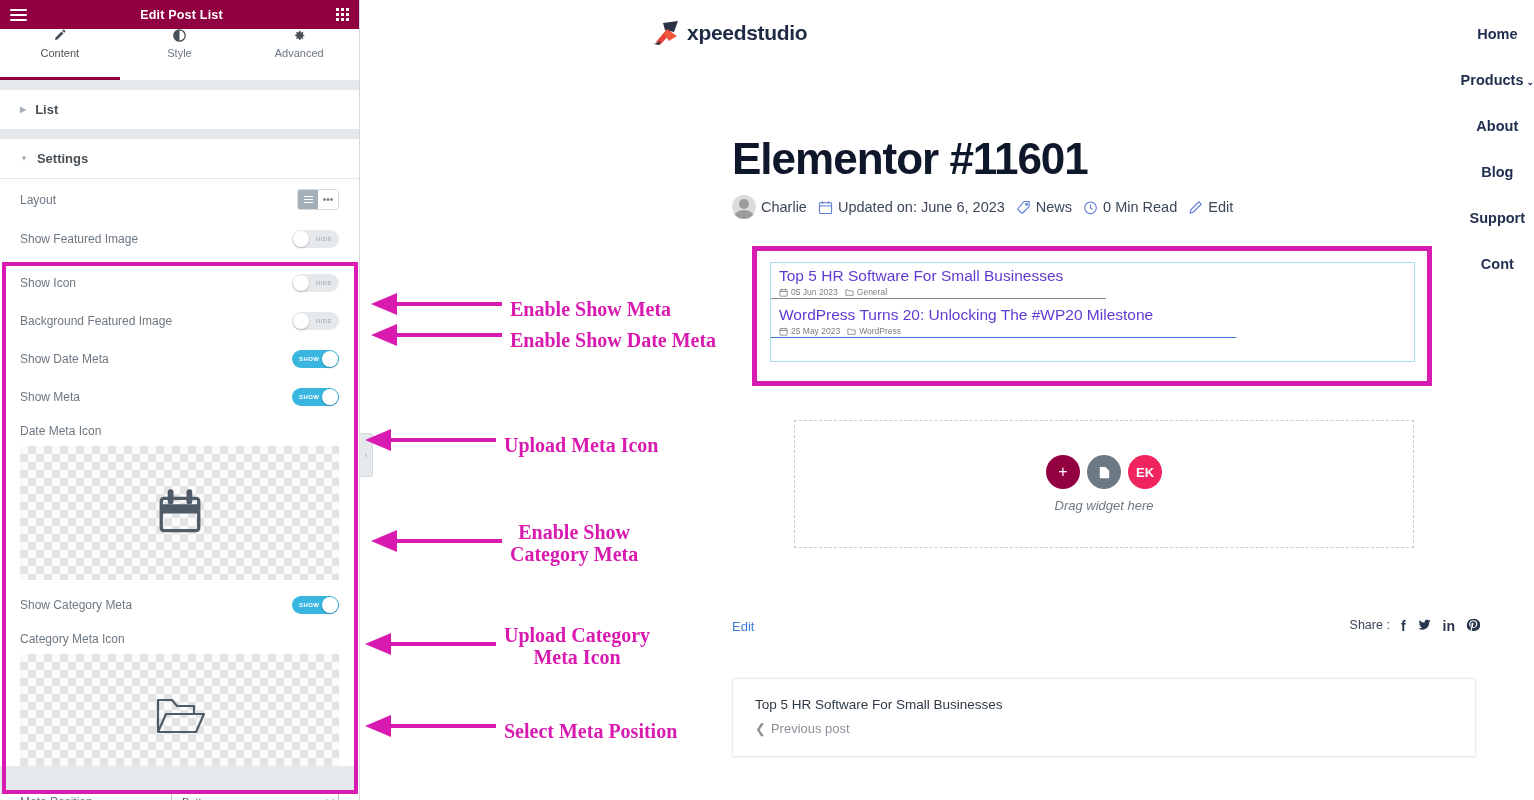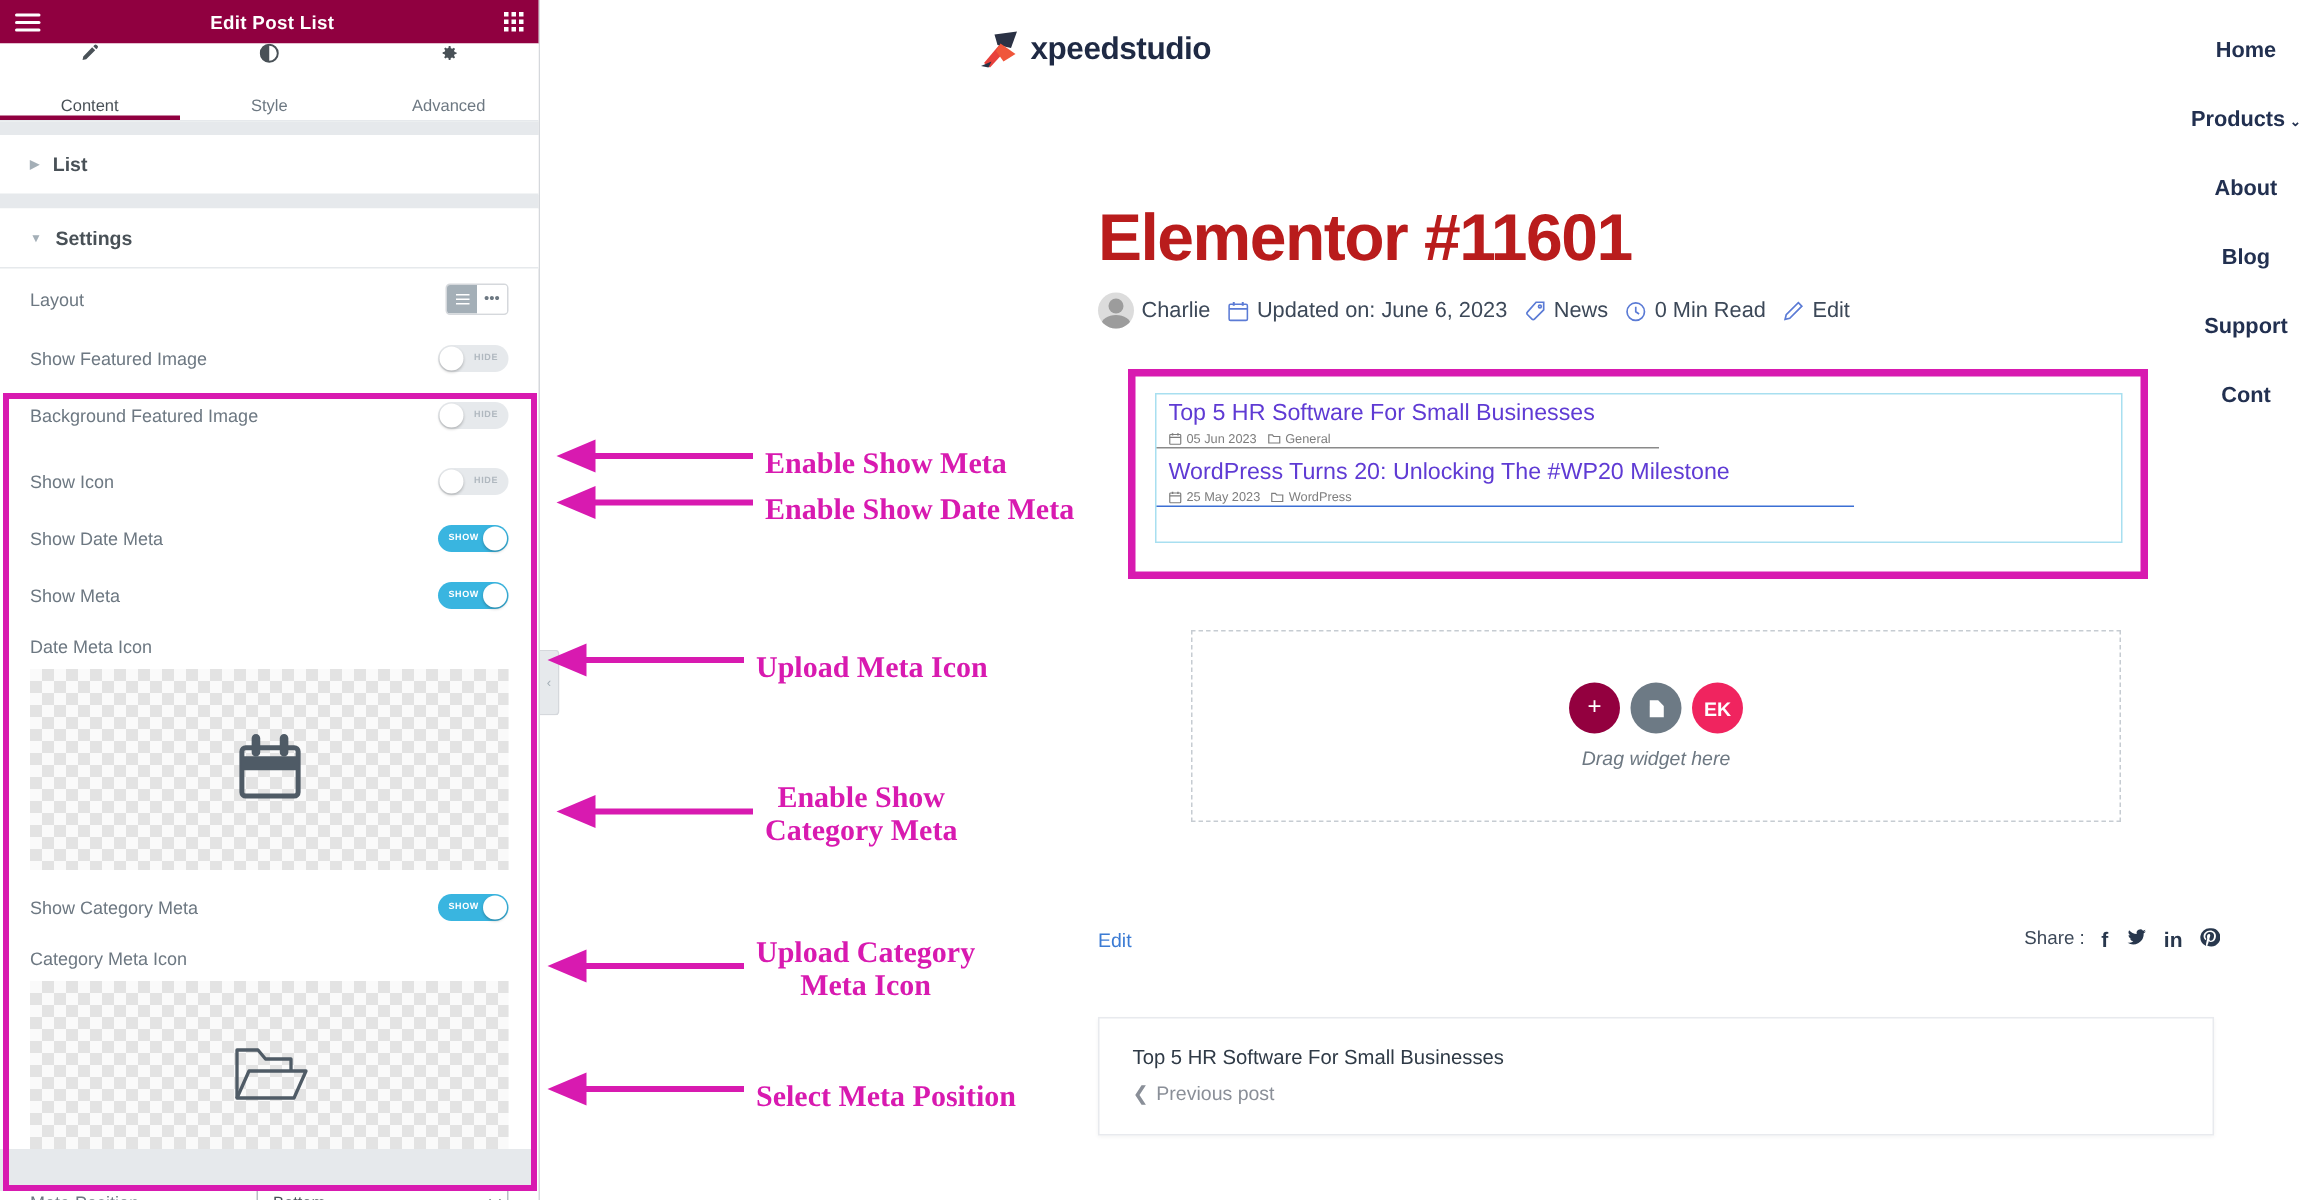--- a/index.html
+++ b/index.html
@@ -21,21 +21,21 @@
     padding: 0 10px;
   }
   #panel-title { font-size: 12.5px; font-weight: bold; letter-spacing: .2px; }
   .hamburger { width: 17px; }
   .hamburger span { display: block; height: 2px; background: #fff; margin: 3px 0; border-radius: 1px; }
   .grid-ico { display: grid; grid-template-columns: repeat(3,3px); grid-template-rows: repeat(3,3px); gap: 2px; }
   .grid-ico i { background: #fff; display: block; }
 
   #tabs { display: flex; height: 52px; border-bottom: 1px solid #e6e9ec; background: #fff; }
   .tab {
-    flex: 1; display: flex; flex-direction: column; align-items: center; justify-content: space-between;
+    flex: 1; display: flex; flex-direction: column; align-items: center; justify-content: flex-start;
     gap: 5px; font-size: 11px; color: #6d7882; cursor: pointer;
     border-bottom: 3px solid transparent; position: relative;
   }
   .tab.active { color: #495157; border-bottom-color: #900040; }
   .tab .tico { font-size: 14px; color: #495157; line-height: 1; }
 
   .accordion {
     height: 40px; display: flex; align-items: center; gap: 9px;
     padding: 0 20px; border-bottom: 1px solid #e6e9ec;
     color: #495157; font-size: 13px; font-weight: bold; cursor: pointer;
@@ -121,21 +121,21 @@
   #site-header { height: 71px; display: flex; align-items: center; padding: 0 0 0 0; }
   #logo { position: absolute; left: 280px; top: 20px; display: flex; align-items: center; gap: 4px; }
   .logo-mark { width: 30px; height: 26px; position: relative; }
   .logo-text { font-size: 21px; font-weight: bold; color: #1f2a44; letter-spacing: -.3px; }
   #nav { position: absolute; right: 0; top: 26px; display: flex; gap: 30px; align-items: center; padding-right: 0; flex-direction: column; }
   #nav a { font-size: 14.5px; color: #223050; text-decoration: none; font-weight: 600; white-space: nowrap; }
   .chev { font-size: 9px; margin-left: 3px; color: #223050; }
 
   #post-title {
     position: absolute; left: 359px; top: 134px;
-    font-size: 44px; font-weight: bold; color: #b91c1c; letter-spacing: -1px;
+    font-size: 44px; font-weight: bold; color: #0f172a; letter-spacing: -1px;
   }
   #post-meta { position: absolute; left: 359px; top: 195px; display: flex; align-items: center; gap: 11px; font-size: 14.5px; color: #3c4858; }
   #post-meta .mi { display: flex; align-items: center; gap: 5px; }
   .avatar { width: 24px; height: 24px; border-radius: 50%; background: #dcdcdc; position: relative; overflow: hidden; }
   .avatar::before { content: ""; position: absolute; left: 7px; top: 4px; width: 10px; height: 10px; border-radius: 50%; background: #9c9c9c; }
   .avatar::after { content: ""; position: absolute; left: 2px; top: 15px; width: 20px; height: 14px; border-radius: 50% 50% 0 0; background: #9c9c9c; }
 
   
   #postlist-highlight {
     position: absolute; left: 379px; top: 246px; width: 680px; height: 140px;
@@ -264,30 +264,30 @@
   </div>
 
   <div class="ctrl">
     <span class="ctrl-label">Show Featured Image</span>
     <div class="toggle off">
       <span>HIDE</span>
       <span class="knob"></span>
     </div>
   </div>
 
-  <div class="ctrl">
-    <span class="ctrl-label">Background Featured Image</span>
+  <div class="ctrl" style="padding-top:16px">
+    <span class="ctrl-label">Show Icon</span>
     <div class="toggle off">
       <span>HIDE</span>
       <span class="knob"></span>
     </div>
   </div>
 
-  <div class="ctrl" style="padding-top:16px">
-    <span class="ctrl-label">Show Icon</span>
+  <div class="ctrl">
+    <span class="ctrl-label">Background Featured Image</span>
     <div class="toggle off">
       <span>HIDE</span>
       <span class="knob"></span>
     </div>
   </div>
 
   <div class="ctrl">
     <span class="ctrl-label">Show Date Meta</span>
     <div class="toggle on">
       <span>SHOW</span>

